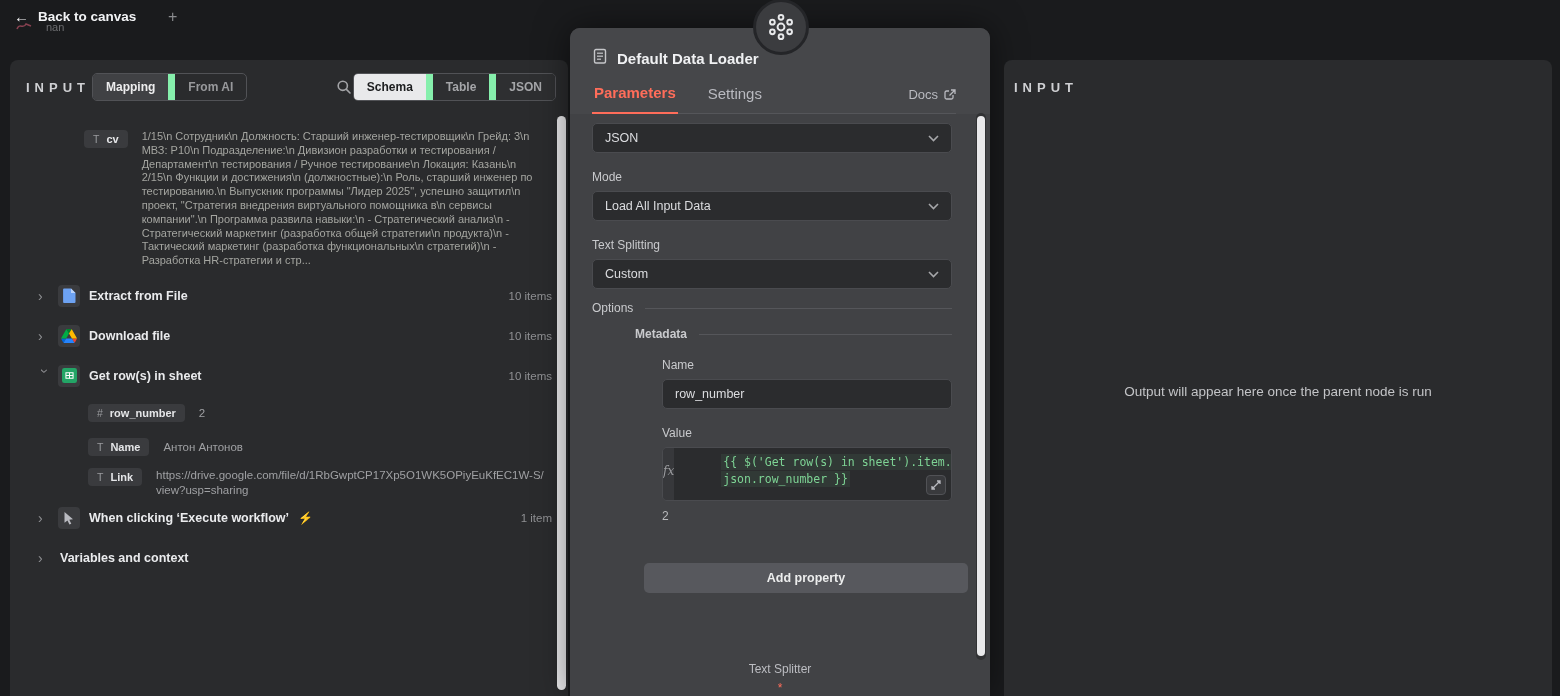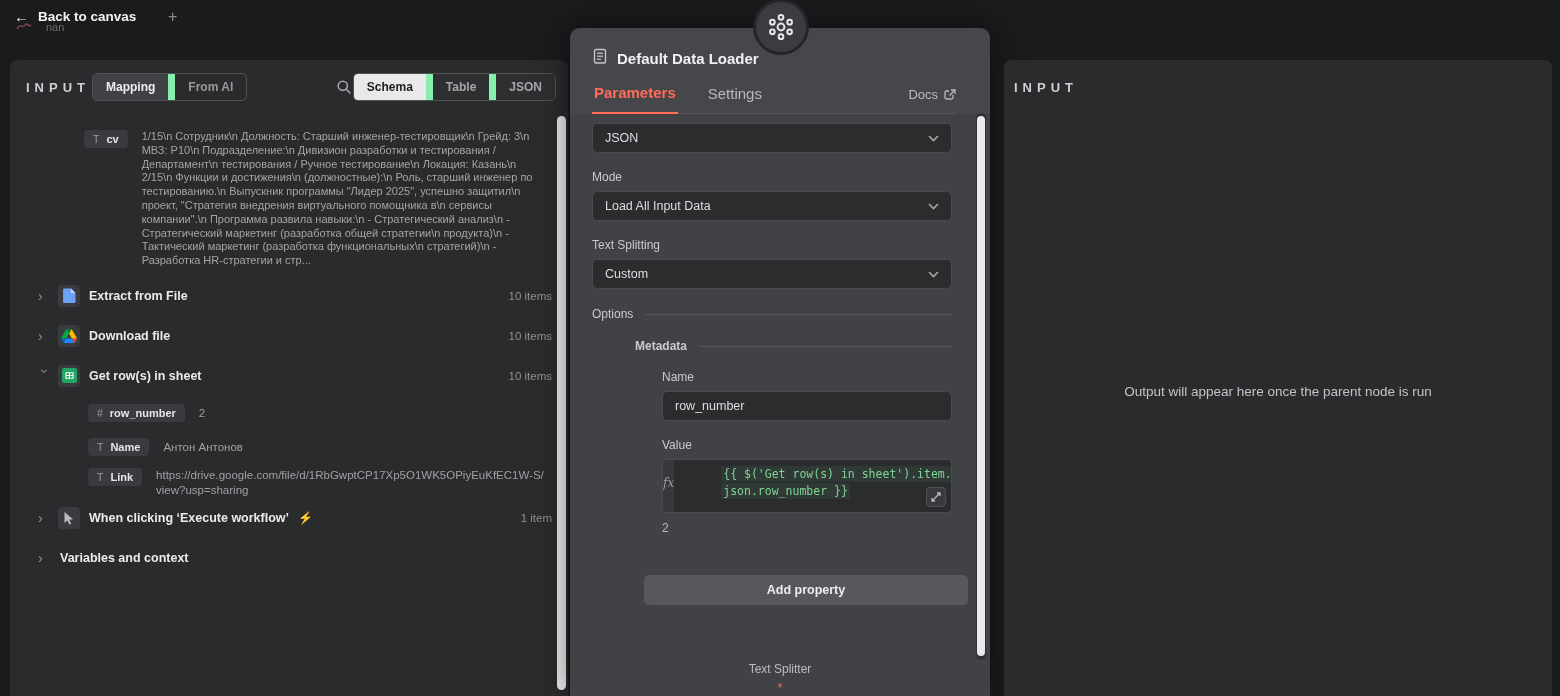--- a/index.html
+++ b/index.html
@@ -68,21 +68,21 @@
   .tab { font-size:15px; color:#b9bac0; padding:0 2px 11px; margin-right:28px; cursor:pointer; }
   .tab.active { color:#ff6d5a; font-weight:600; border-bottom:2px solid #ff6d5a; margin-bottom:-1px; }
   .docs-link { margin-left:auto; display:flex; align-items:center; gap:6px; color:#b9bac0;
                font-size:13px; padding-bottom:11px; cursor:pointer; }
 
   .modal-body { position:absolute; top:85px; left:0; right:0; bottom:36px; padding:10px 38px 0 22px; overflow:hidden; }
   .select { height:30px; background:#2b2c2e; border:1px solid #4a4b4f; border-radius:5px;
             display:flex; align-items:center; justify-content:space-between; padding:0 12px;
             font-size:12.5px; color:#dcdde0; cursor:pointer; }
   .field-label { font-size:12px; color:#c9cacd; margin:17px 0 7px; }
-  .section-header { display:flex; align-items:center; gap:12px; margin-top:18px; font-size:12px; color:#c9cacd; }
+  .section-header { display:flex; align-items:center; gap:12px; margin-top:12px; font-size:12px; color:#c9cacd; }
   .section-line { flex:1; height:1px; background:#55565a; }
   .meta-header { margin-left:43px; font-weight:700; }
   .indent { margin-left:70px; }
   .text-input { height:30px; background:#2b2c2e; border:1px solid #4a4b4f; border-radius:5px;
                 display:flex; align-items:center; padding:0 12px; font-size:12.5px; color:#dcdde0; }
 
   .expr { display:flex; border:1px solid #4a4b4f; border-radius:5px; overflow:hidden; height:54px; position:relative; }
   .expr-gutter { width:30px; background:#37383b; color:#9b9c9f; font-style:italic; font-size:12px;
                  font-family:"DejaVu Serif", serif; display:flex; justify-content:center; padding-top:16px; }
   .expr-code { flex:1; background:#2b2c2e; padding:6px 8px; font-family:"DejaVu Sans Mono", monospace;

